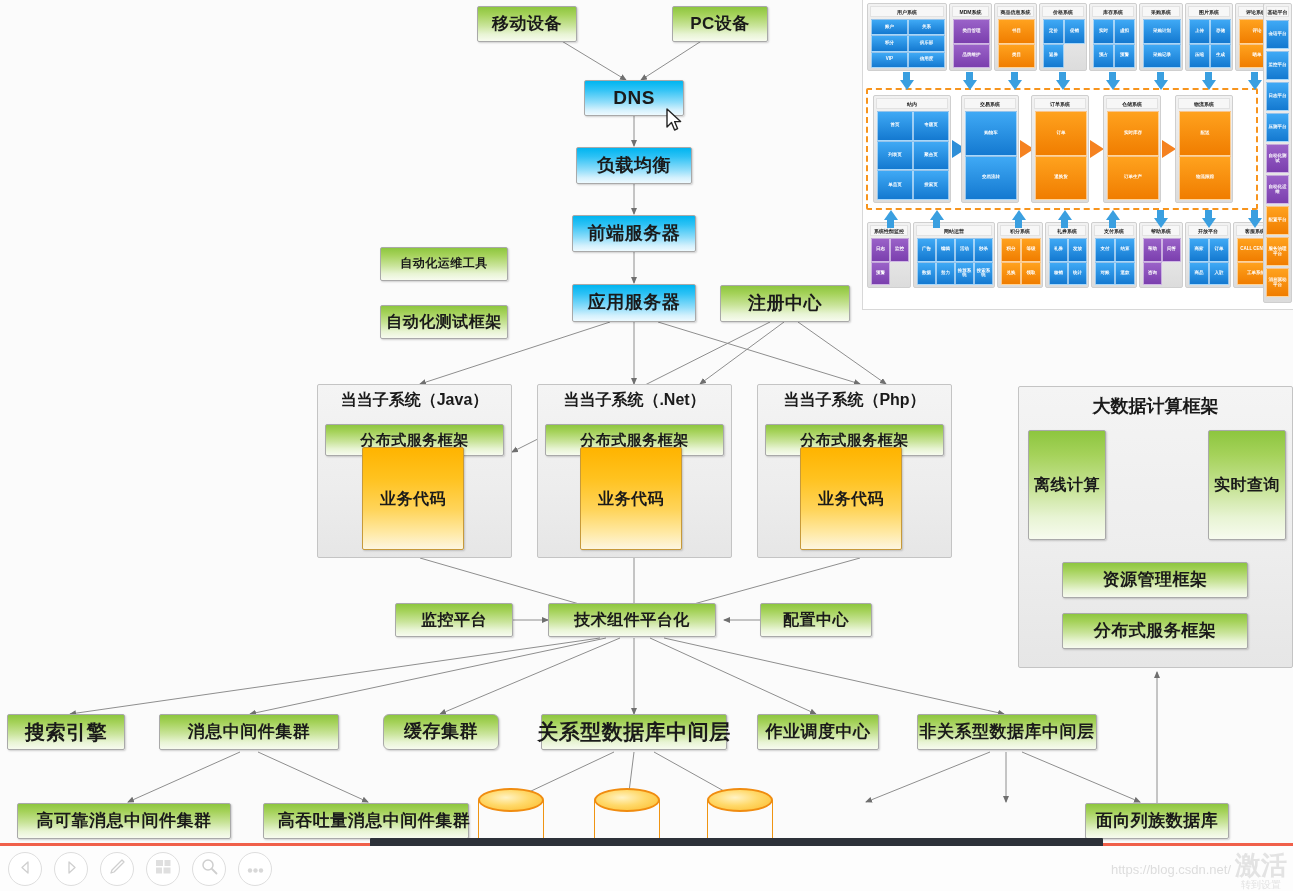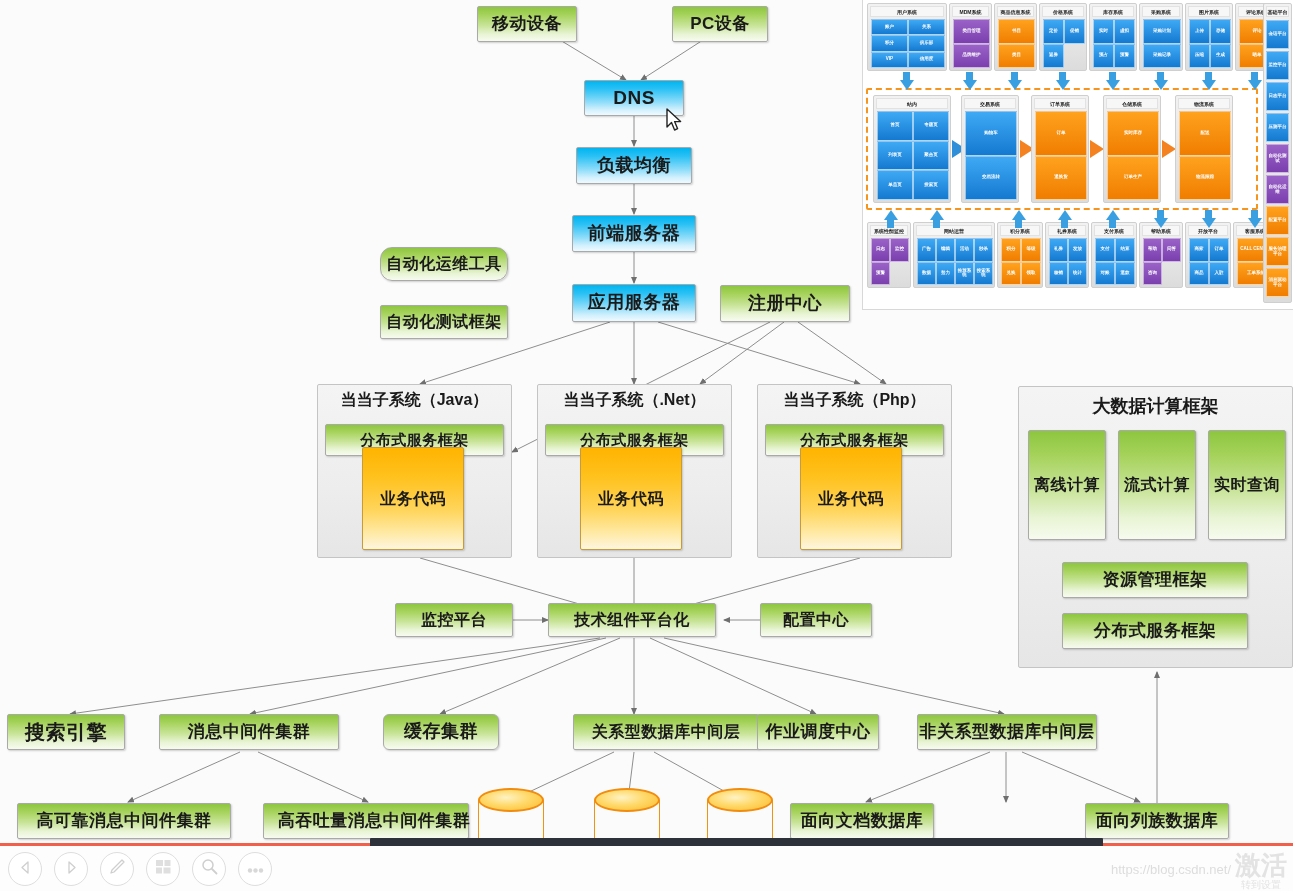--- a/index.html
+++ b/index.html
@@ -286,21 +286,21 @@
   <div class="node blue" style="left:576px; top:147px; width:116px; height:37px; font-size:18px;">
     <span>负载均衡</span>
   </div>
   <div class="node blue" style="left:572px; top:215px; width:124px; height:37px; font-size:18px;">
     <span>前端服务器</span>
   </div>
   <div class="node blue" style="left:572px; top:284px; width:124px; height:38px; font-size:18px;">
     <span>应用服务器</span>
   </div>
 
-  <div class="node green" style="left:380px; top:247px; width:128px; height:34px; font-size:16px;border-radius:12px;">
+  <div class="node green" style="left:380px; top:247px; width:128px; height:34px; font-size:12px;">
     <span>自动化运维工具</span>
   </div>
   <div class="node green" style="left:380px; top:305px; width:128px; height:34px; font-size:16px;">
     <span>自动化测试框架</span>
   </div>
 
   <div class="node green" style="left:720px; top:285px; width:130px; height:37px; font-size:18px;">
     <span>注册中心</span>
   </div>
 
@@ -343,38 +343,35 @@
 
   <div class="node green" style="left:7px; top:714px; width:118px; height:36px; font-size:20px;">
     <span>搜索引擎</span>
   </div>
   <div class="node green" style="left:159px; top:714px; width:180px; height:36px; font-size:17px;">
     <span>消息中间件集群</span>
   </div>
   <div class="node green" style="left:383px; top:714px; width:116px; height:36px; font-size:18px;border-radius:6px;">
     <span>缓存集群</span>
   </div>
-  <div class="node green" style="left:541px; top:714px; width:186px; height:36px; font-size:16px;margin-left:32px;">
+  <div class="node green" style="left:541px; top:714px; width:186px; height:36px; font-size:21px;">
     <span>关系型数据库中间层</span>
   </div>
   <div class="node green" style="left:757px; top:714px; width:122px; height:36px; font-size:17px;">
     <span>作业调度中心</span>
   </div>
   <div class="node green" style="left:17px; top:803px; width:214px; height:36px; font-size:17px;">
     <span>高可靠消息中间件集群</span>
   </div>
 
   <div class="node green" style="left:917px; top:714px; width:180px; height:36px; font-size:17px;">
     <span>非关系型数据库中间层</span>
   </div>
   <div class="node green" style="left:263px; top:803px; width:206px; height:36px; font-size:17px;padding-left:16px;">
     <span>高吞吐量消息中间件集群</span>
-  </div>
-  <div class="node green" style="left:790px; top:803px; width:144px; height:36px; font-size:17px;">
-    <span>面向文档数据库</span>
   </div>
   <div class="node green" style="left:1085px; top:803px; width:144px; height:36px; font-size:17px;">
     <span>面向列族数据库</span>
   </div>
 
   <div class="cyl" style="left:478px; top:788px;">
     <div class="body"></div>
     <div class="top"></div>
   </div>
   <div class="cyl" style="left:594px; top:788px;">
@@ -383,23 +380,20 @@
   </div>
   <div class="cyl" style="left:707px; top:788px;">
     <div class="body"></div>
     <div class="top"></div>
   </div>
 
   <div class="panel" style="left:1018px; top:386px; width:275px; height:282px;"></div>
   <div class="panel-title" style="left:1018px; top:394px; width:275px; font-size:18px;">大数据计算框架</div>
   <div class="node green" style="left:1028px; top:430px; width:78px; height:110px; font-size:16px;">
     <span>离线计算</span>
-  </div>
-  <div class="node green" style="left:1118px; top:430px; width:78px; height:110px; font-size:16px;">
-    <span>流式计算</span>
   </div>
   <div class="node green" style="left:1208px; top:430px; width:78px; height:110px; font-size:16px;">
     <span>实时查询</span>
   </div>
   <div class="node green" style="left:1062px; top:562px; width:186px; height:36px; font-size:17px;">
     <span>资源管理框架</span>
   </div>
   <div class="node green" style="left:1062px; top:613px; width:186px; height:36px; font-size:17px;">
     <span>分布式服务框架</span>
   </div>

